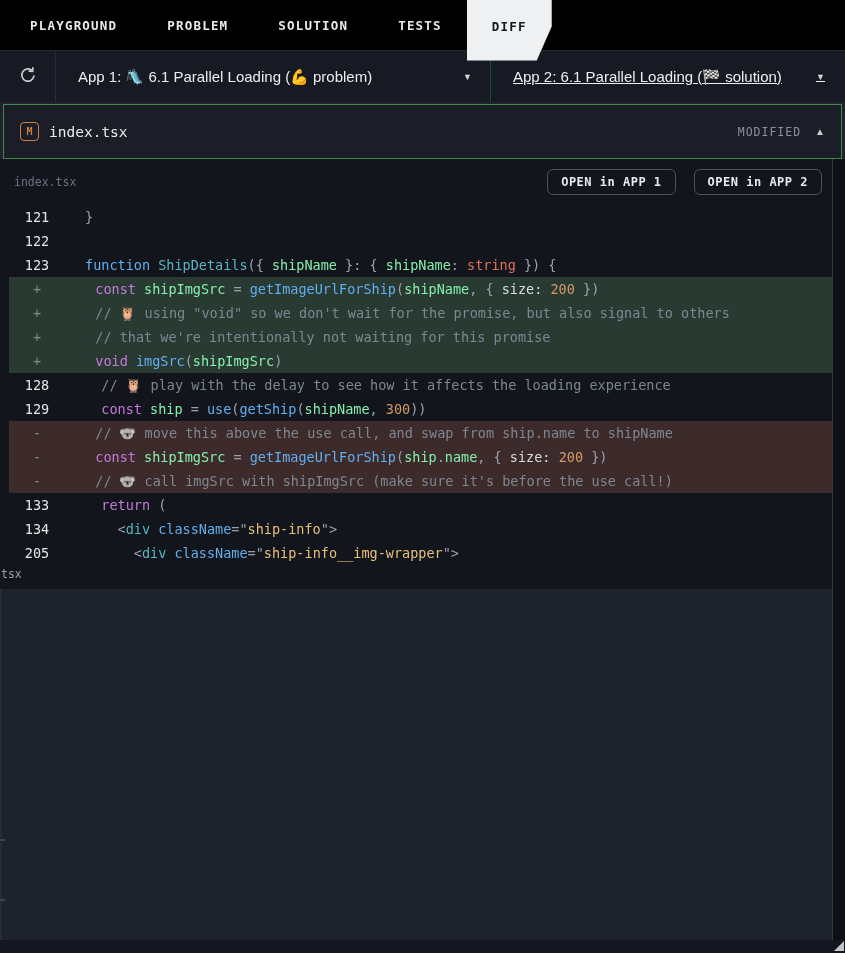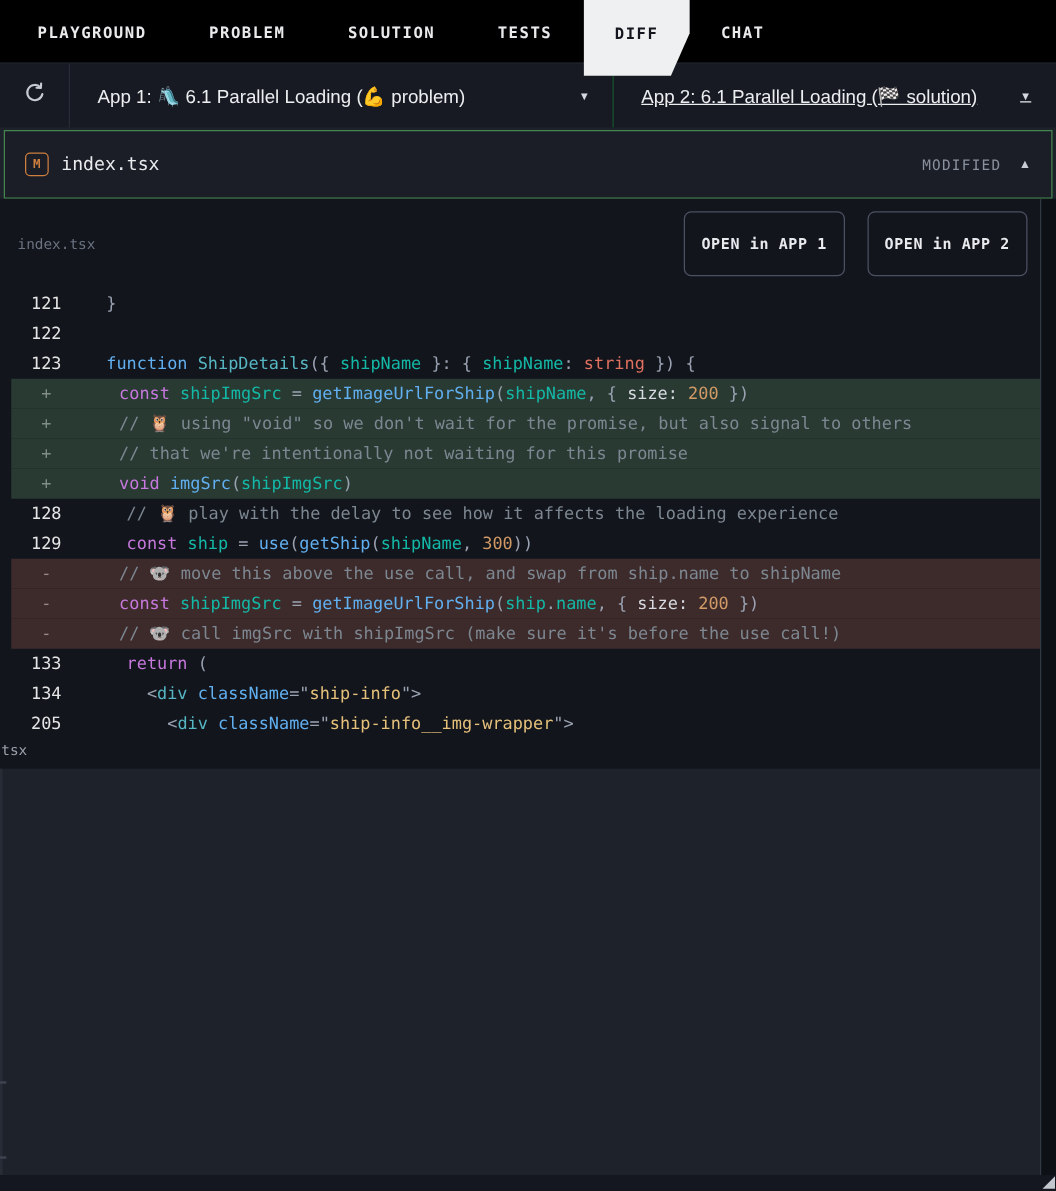--- a/index.html
+++ b/index.html
@@ -39,36 +39,36 @@
   .workspace{flex:1;display:flex;min-height:0;}
   .editor-col{flex:1;display:flex;flex-direction:column;min-width:0;}
   .scroll-strip{flex:0 0 12px;background:#0d1015;border-left:1px solid #333845;}
 
   .code-panel{background:#12151c;padding-bottom:2px;}
   .code-toolbar{display:flex;align-items:center;justify-content:space-between;padding:10px 10px 6px 14px;}
   .file-label{color:#6a7280;font-family:"DejaVu Sans Mono",monospace;font-size:11.5px;}
   .btn-group{display:flex;gap:18px;}
   .open-btn{background:transparent;border:1px solid #4a5160;border-radius:6px;color:#e8eaee;
        font-family:"DejaVu Sans Mono",monospace;font-size:12px;font-weight:bold;letter-spacing:.5px;
-       padding:18px 13px;cursor:pointer;}
+       padding:5px 13px;cursor:pointer;}
 
   .code-lines{margin-top:4px;}
   .code-row{display:flex;height:24px;line-height:24px;margin-left:9px;
        font-family:"DejaVu Sans Mono",monospace;font-size:13.5px;}
   .gut{flex:0 0 56px;text-align:center;padding-right:20px;color:#e5e5e5;user-select:none;}
   .code{white-space:pre;color:#abb2bf;}
   .row-add{background:#293a33;}
   .row-del{background:#3d2b2b;}
   .row-add .gut{color:#7f8d85;text-align:center;padding-right:14px;}
   .row-del .gut{color:#9b8a8a;text-align:center;padding-right:14px;}
 
   .tk-k{color:#c678dd;}   
   .tk-b{color:#61afef;}   
   .tk-c2{color:#56b6c2;}  
-  .tk-t{color:#14b8a6;}   
+  .tk-t{color:#86efac;}   
   .tk-p{color:#9aa2b1;}   
   .tk-w{color:#d7dae0;}   
   .tk-s{color:#e5c07b;}   
   .tk-n{color:#d19a66;}   
   .tk-ty{color:#e0705f;}  
   .tk-cm{color:#7d8791;}  
 
   .lang-row{display:flex;justify-content:flex-start;padding:2px 10px 6px 1px;}
   .lang-label{color:#9aa0aa;font-family:"DejaVu Sans Mono",monospace;font-size:11.5px;}
 
@@ -85,21 +85,20 @@
 <body>
 
 <div class="app">
 
   <div class="tab-bar">
       <div class="tab">PLAYGROUND</div>
       <div class="tab">PROBLEM</div>
       <div class="tab">SOLUTION</div>
       <div class="tab">TESTS</div>
       <div class="tab active">DIFF</div>
-      <div class="tab">CHAT</div>
     </div>
 
   <div class="toolbar">
     <div class="refresh-btn">
       <span>
         <svg width="20" height="20" viewBox="0 0 20 20">
           <path d="M15.9 11.2a6.1 6.1 0 1 1-1.6-5.4" fill="none" stroke="#c6cad2" stroke-width="1.7" stroke-linecap="round"></path>
           <path d="M14.9 2.9 L14.7 6.4 L11.2 6.2" fill="none" stroke="#c6cad2" stroke-width="1.7" stroke-linecap="round" stroke-linejoin="round"></path>
         </svg>
       </span>

